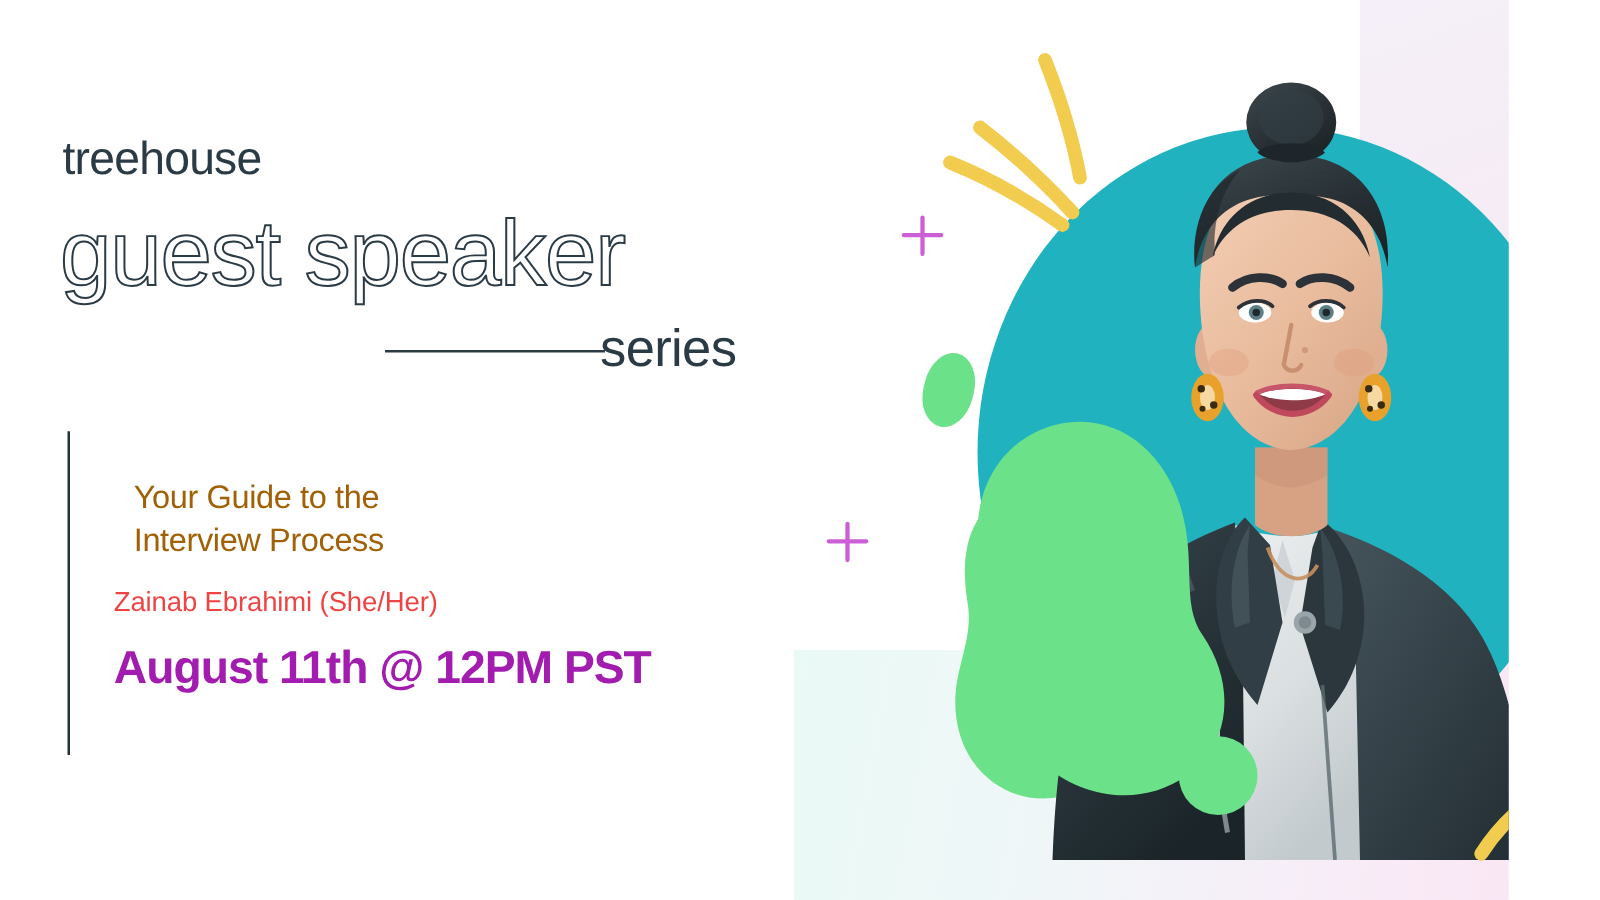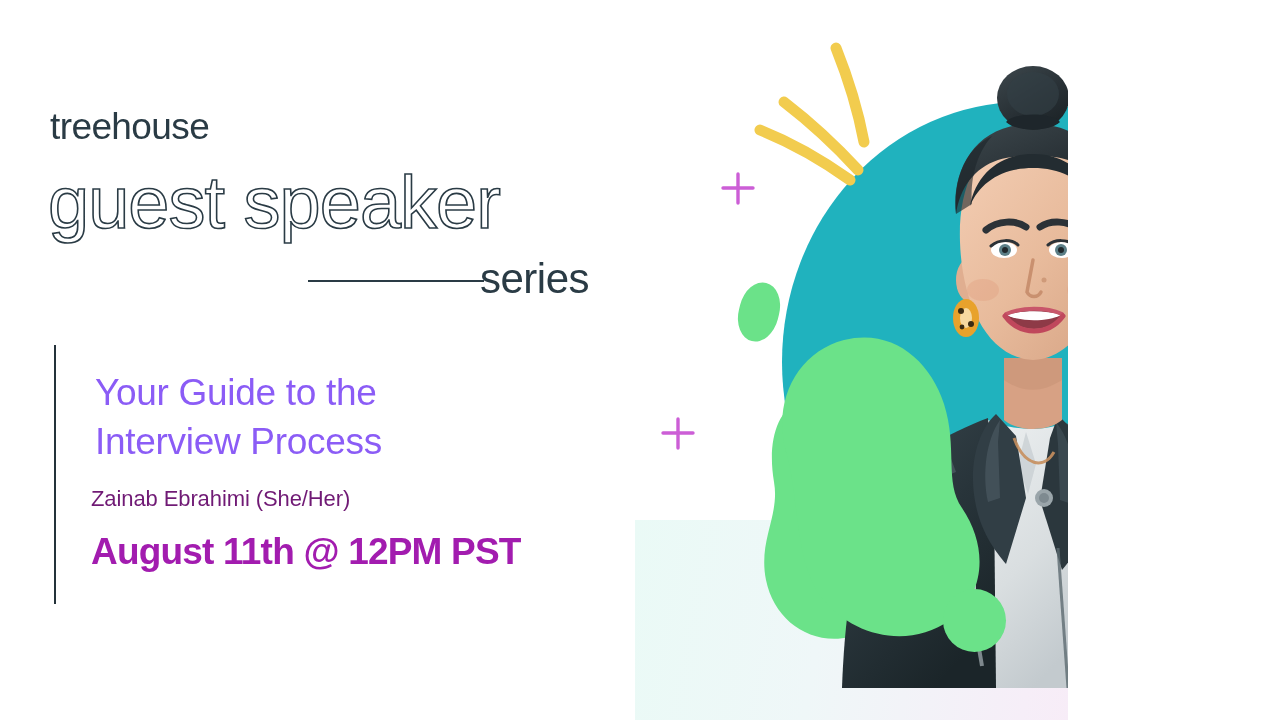--- a/index.html
+++ b/index.html
@@ -6,21 +6,21 @@
   html, body {
     margin: 0;
     padding: 0;
     background: #ffffff;
   }
   body {
     font-family: "Liberation Sans", sans-serif;
   }
   #stage {
     position: relative;
-    width: 1068px;
+    width: 1207px;
     height: 720px;
     overflow: hidden;
     background: #ffffff;
   }
 
   
   .panel-right {
     position: absolute;
     left: 1088px;
     top: 0;
@@ -148,32 +148,32 @@
     background: #24323a;
   }
 
   .info {
     position: absolute;
     left: 91px;
     top: 364px;
     width: 520px;
   }
   .info-title {
-    font-size: 37px;
+    font-size: 26px;
     font-weight: 400;
-    color: #8b5cf6;
+    color: #a16207;
     line-height: 1.33;
     letter-spacing: -0.3px;
-    margin: 4px;
+    margin: 16px;
   }
   .info-speaker {
     margin: 17px 0 0 0;
     font-size: 22px;
     font-weight: 300;
-    color: #701a75;
+    color: #ef4444;
     line-height: 1.42;
     letter-spacing: -0.1px;
   }
   .info-role {
     margin: 0;
     font-size: 22px;
     font-weight: 300;
     color: #3a4a53;
     line-height: 1.42;
     letter-spacing: -0.1px;

